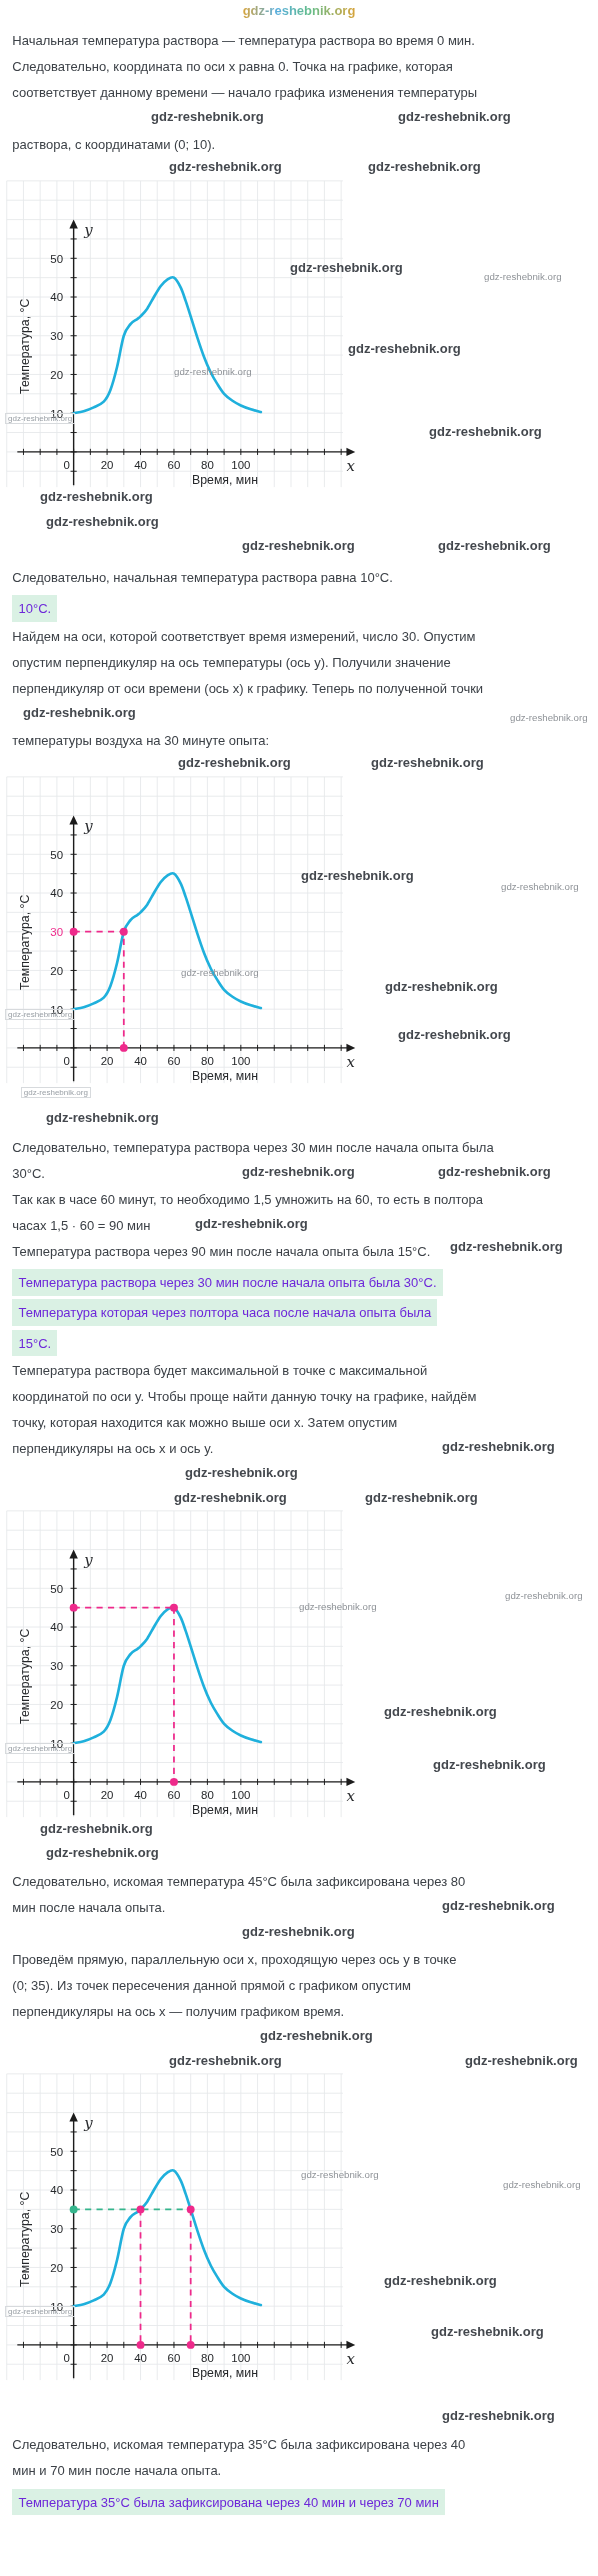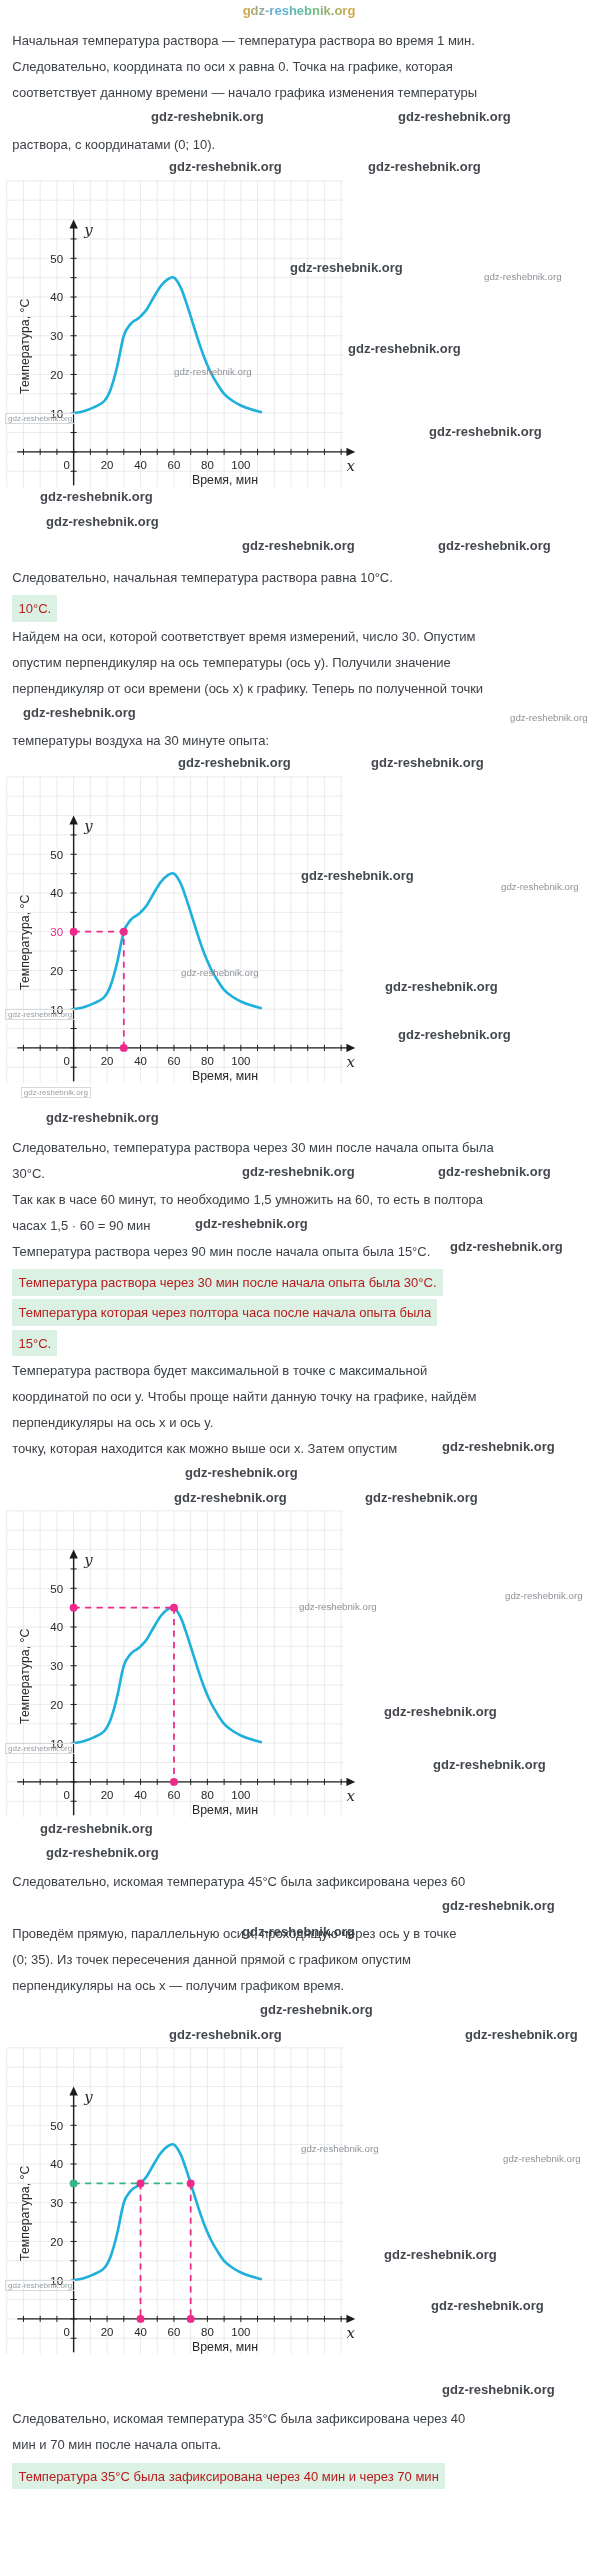--- a/index.html
+++ b/index.html
@@ -3,21 +3,21 @@
 <meta charset="utf-8">
 <style>
   html,body{margin:0;padding:0;background:#fff;}
   .page{position:relative;width:598px;height:2576px;overflow:hidden;background:#ffffff;
         font-family:"Liberation Sans",sans-serif;color:#3c4147;font-size:13px;}
   .sec{position:relative;}
   .txt{padding:0 12.3px;}
   .header{height:25px;text-align:center;padding-top:2.6px;}
   .line{height:26px;line-height:26px;white-space:nowrap;overflow:visible;}
   .hl-row{margin:4.4px 0 2.6px 0;height:26px;}
-  .hl{display:inline-block;background:#daf1e4;color:#b91c1c;padding:1.8px 6.2px;line-height:23px;}
+  .hl{display:inline-block;background:#daf1e4;color:#6d28d9;padding:1.8px 6.2px;line-height:23px;}
   .chart-block{height:355px;}
   .chart-svg{position:absolute;left:5.3px;top:21px;width:352px;height:317px;}
   .wm{position:absolute;white-space:nowrap;pointer-events:none;}
   .wm-bold{font-weight:bold;font-size:13px;color:#44484e;}
   .wm-small{font-size:9.7px;color:#8e9297;}
   .wm-tiny{font-size:8px;color:#9aa0a6;border:0.9px solid #d7dadd;padding:0 1.8px;}
   .wm-rainbow{font-weight:bold;font-size:13px;
      background:linear-gradient(90deg,#d7a43c 0%,#58aede 30%,#64bd8a 60%,#d7a43c 100%);
      -webkit-background-clip:text;background-clip:text;color:transparent;}
 </style>
@@ -25,21 +25,21 @@
 <body>
 
 <div class="page">
 
   <div class="sec header" id="sec-header">
     <span class="wm-rainbow">gdz-reshebnik.org</span>
   </div>
 
   <div class="sec txt" id="sec-p1">
     <div>
-        <div class="line">Начальная температура раствора — температура раствора во время 1 мин.</div>
+        <div class="line">Начальная температура раствора — температура раствора во время 0 мин.</div>
         <div class="line">Следовательно, координата по оси x равна 0. Точка на графике, которая</div>
         <div class="line">соответствует данному времени — начало графика изменения температуры</div>
         <div class="line"></div>
         <div class="line">раствора, с координатами (0; 10).</div>
       </div>
   <span class="wm wm-bold" style="left: 151px; top: 81px;">gdz-reshebnik.org</span>
       <span class="wm wm-bold" style="left: 398px; top: 81px;">gdz-reshebnik.org</span>
     </div>
 
   <div class="sec chart-block" id="sec-c1">
@@ -303,22 +303,22 @@
       <span class="wm wm-bold" style="left: 242px; top: 55px;">gdz-reshebnik.org</span>
       <span class="wm wm-bold" style="left: 438px; top: 55px;">gdz-reshebnik.org</span>
       <span class="wm wm-bold" style="left: 195px; top: 107px;">gdz-reshebnik.org</span>
       <span class="wm wm-bold" style="left: 450px; top: 130px;">gdz-reshebnik.org</span>
     </div>
 
   <div class="sec txt" id="sec-p3">
     <div>
         <div class="line">Температура раствора будет максимальной в точке с максимальной</div>
         <div class="line">координатой по оси y. Чтобы проще найти данную точку на графике, найдём</div>
+        <div class="line">точку, которая находится как можно выше оси x. Затем опустим</div>
         <div class="line">перпендикуляры на ось x и ось y.</div>
-        <div class="line">точку, которая находится как можно выше оси x. Затем опустим</div>
         <div class="line"></div>
       </div>
   <span class="wm wm-bold" style="left: 442px; top: 81px;">gdz-reshebnik.org</span>
       <span class="wm wm-bold" style="left: 185px; top: 107px;">gdz-reshebnik.org</span>
     </div>
 
   <div class="sec chart-block" id="sec-c3">
     <div class="chart-svg"><svg width="352" height="317" viewBox="0 0 400 360" style="font-size:15px">
           <line x1="2" y1="2" x2="2" y2="350" stroke="#e6e8ea" stroke-width="1"></line>
           <line x1="21" y1="2" x2="21" y2="350" stroke="#e6e8ea" stroke-width="1"></line>
@@ -422,21 +422,22 @@
       <span class="wm wm-small" style="left: 299px; top: 113px;">gdz-reshebnik.org</span>
       <span class="wm wm-bold" style="left: 384px; top: 216px;">gdz-reshebnik.org</span>
       <span class="wm wm-tiny" style="left: 5.3px; top: 255px;">gdz-reshebnik.org</span>
       <span class="wm wm-bold" style="left: 433px; top: 269px;">gdz-reshebnik.org</span>
       <span class="wm wm-bold" style="left: 40px; top: 333px;">gdz-reshebnik.org</span>
     </div>
 
   <div class="sec txt" id="sec-t3">
     <div>
         <div class="line"></div>
-        <div class="line">Следовательно, искомая температура 45°C была зафиксирована через 60</div>
+        <div class="line">Следовательно, искомая температура 45°C была зафиксирована через 80</div>
+        <div class="line">мин после начала опыта.</div>
         <div class="line"></div>
       </div>
   <span class="wm wm-bold" style="left: 46px; top: 1.8px;">gdz-reshebnik.org</span>
       <span class="wm wm-bold" style="left: 442px; top: 55px;">gdz-reshebnik.org</span>
       <span class="wm wm-bold" style="left: 242px; top: 81px;">gdz-reshebnik.org</span>
     </div>
 
   <div class="sec txt" id="sec-p4">
     <div>
         <div class="line">Проведём прямую, параллельную оси x, проходящую через ось y в точке</div>

